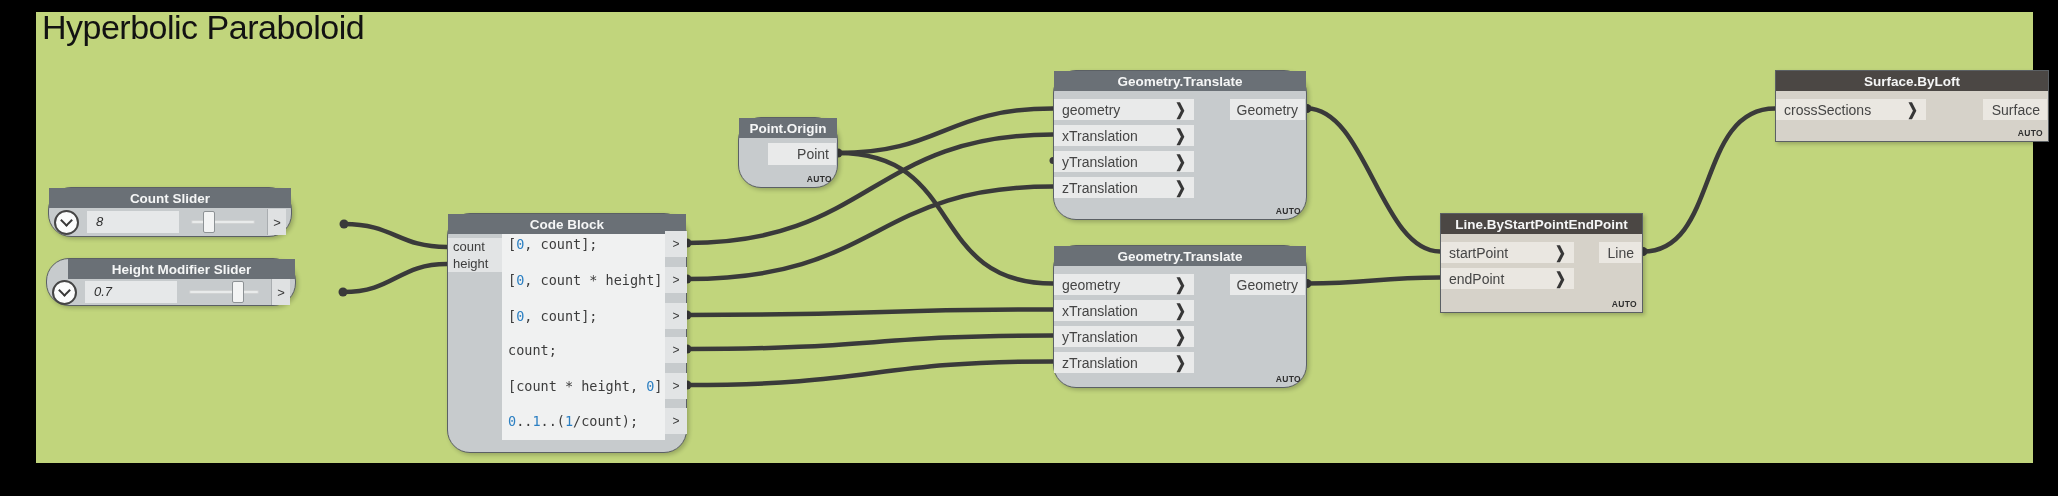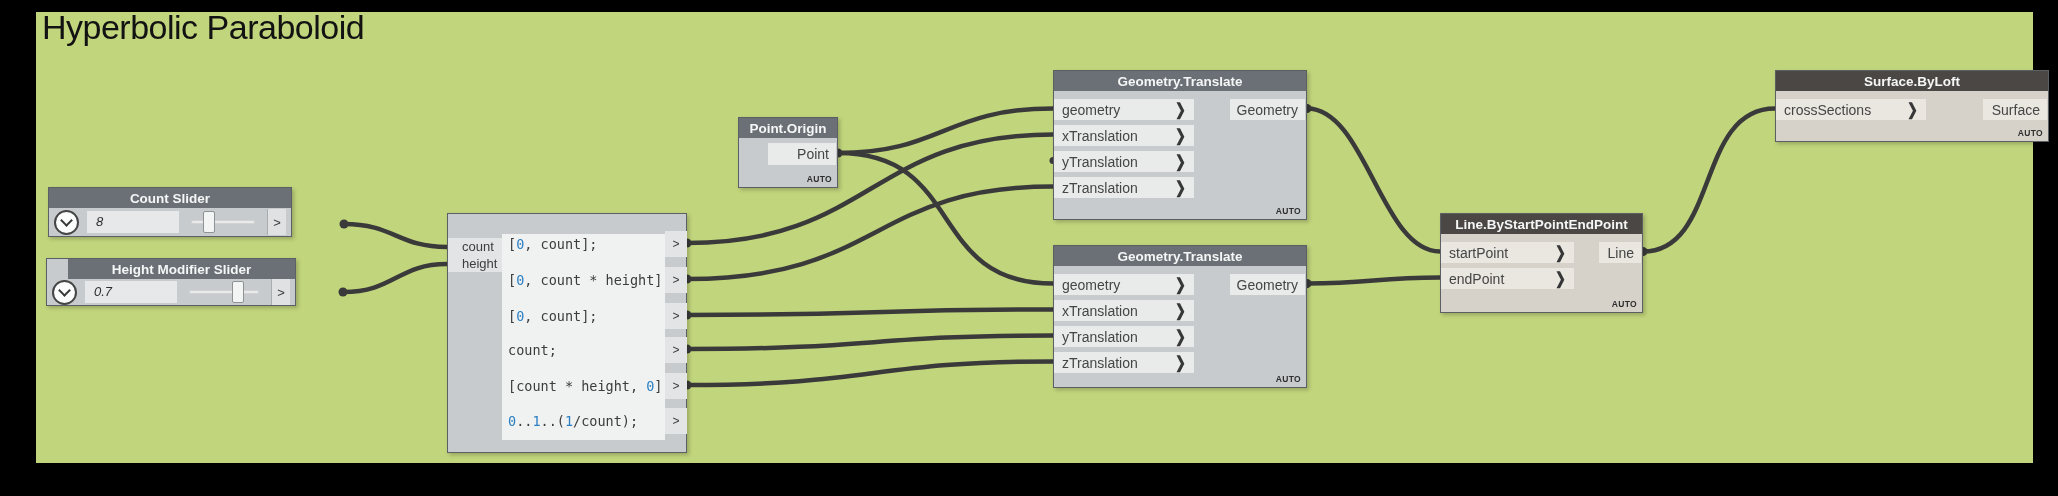--- a/index.html
+++ b/index.html
@@ -6,21 +6,21 @@
     font-family:"Liberation Sans",sans-serif;}
   .canvas{position:absolute;left:36px;top:12px;width:1997px;height:451px;background:#c1d57c;}
   .workspace-title{position:absolute;left:6px;top:-4px;font-size:34px;color:#121212;
     letter-spacing:-0.5px;}
   svg.wires{position:absolute;left:0;top:0;width:1997px;height:451px;z-index:1;}
   .wire{fill:none;stroke:#3a3a3a;stroke-width:4.5;stroke-linecap:round;}
   .nub{fill:#3a3a3a;}
 
   .node{position:absolute;z-index:2;border:1px solid #5b6064;box-shadow:2px 2px 4px rgba(0,0,0,.22);
     box-sizing:border-box;}
-  .node.gray{background:#c7cbcd;}
+  .node.gray{background:#c7cbcd;border-radius:23px;}
   .node.dark{background:#d6d2c9;}
   .hdr{height:20px;display:flex;align-items:center;justify-content:center;
     color:#f5f6f6;font-weight:bold;font-size:13.5px;white-space:nowrap;}
   .gray .hdr{background:#6a7076;}
   .dark .hdr{background:#4b4744;}
 
   .port-row{position:absolute;left:0;height:21px;background:#e9eaea;display:flex;
     align-items:center;padding:0 8px;box-sizing:border-box;font-size:14px;color:#454545;}
   .dark .port-row{background:#eae7e1;}
   .port-chevron{margin-left:auto;font-weight:bold;font-size:13px;color:#373737;
@@ -43,21 +43,21 @@
   .track{flex:1;position:relative;height:22px;margin:0 12px;}
   .groove{position:absolute;left:0;right:0;top:9px;height:4px;background:#e9ebeb;
     border-radius:2px;box-shadow:inset 0 0 0 1px rgba(0,0,0,.10);}
   .handle{position:absolute;top:0;width:12px;height:22px;background:#f3f4f4;
     border:1px solid #8d9295;border-radius:2px;box-sizing:border-box;}
   .slider-out{width:18px;height:26px;background:#dfe1e2;border-left:1px solid #a9adb0;flex:none;
     display:flex;align-items:center;justify-content:center;font-size:13px;color:#3a3a3a;}
 
   
   .cb-strip-label{position:absolute;left:0;width:54px;height:17px;background:#e2e4e5;
-    font-size:13px;color:#3d3d3d;padding-left:14px;line-height:17px;box-sizing:border-box;}
+    font-size:13px;color:#3d3d3d;padding-left:5px;line-height:17px;box-sizing:border-box;}
   .cb-code{position:absolute;left:54px;top:20px;width:163px;bottom:12px;background:#f0f1f1;}
   .code-line{position:absolute;left:60px;width:152px;height:24px;line-height:24px;
     font-family:"DejaVu Sans Mono","Liberation Mono",monospace;font-size:13.5px;color:#3c3c3c;
     white-space:pre;}
   .code-line .num{color:#2b7fc2;}
   .cb-out{position:absolute;left:217px;width:22px;height:26px;background:#e2e4e5;
     display:flex;align-items:center;justify-content:center;font-size:12px;color:#3a3a3a;}
 </style>
 </head>
 <body>
@@ -118,20 +118,21 @@
       <div class="value-box">0.7</div>
       <div class="track">
         <div class="groove"></div>
         <div class="handle" style="left: calc(70% - 6px);"></div>
       </div>
       <div class="slider-out">&gt;</div>
     </div>
   </div>
 
   <div class="node gray" style="left:411px;top:201px;width:240px;height:240px;">
+    <div class="hdr">Code Block</div>
     <div class="cb-strip-label" style="top:24px;">count</div>
     <div class="cb-strip-label" style="top:41px;">height</div>
     <div class="cb-code"></div>
     <div class="code-line" style="top:18px;">[<span class="num">0</span>, count];</div>
     <div class="code-line" style="top:54px;">[<span class="num">0</span>, count * height];</div>
     <div class="code-line" style="top:90px;">[<span class="num">0</span>, count];</div>
     <div class="code-line" style="top:124px;">count;</div>
     <div class="code-line" style="top:160px;">[count * height, <span class="num">0</span>];</div>
     <div class="code-line" style="top:195px;"><span class="num">0</span>..<span class="num">1</span>..(<span class="num">1</span>/count);</div>
     <div class="cb-out" style="top:17px;">&gt;</div>

